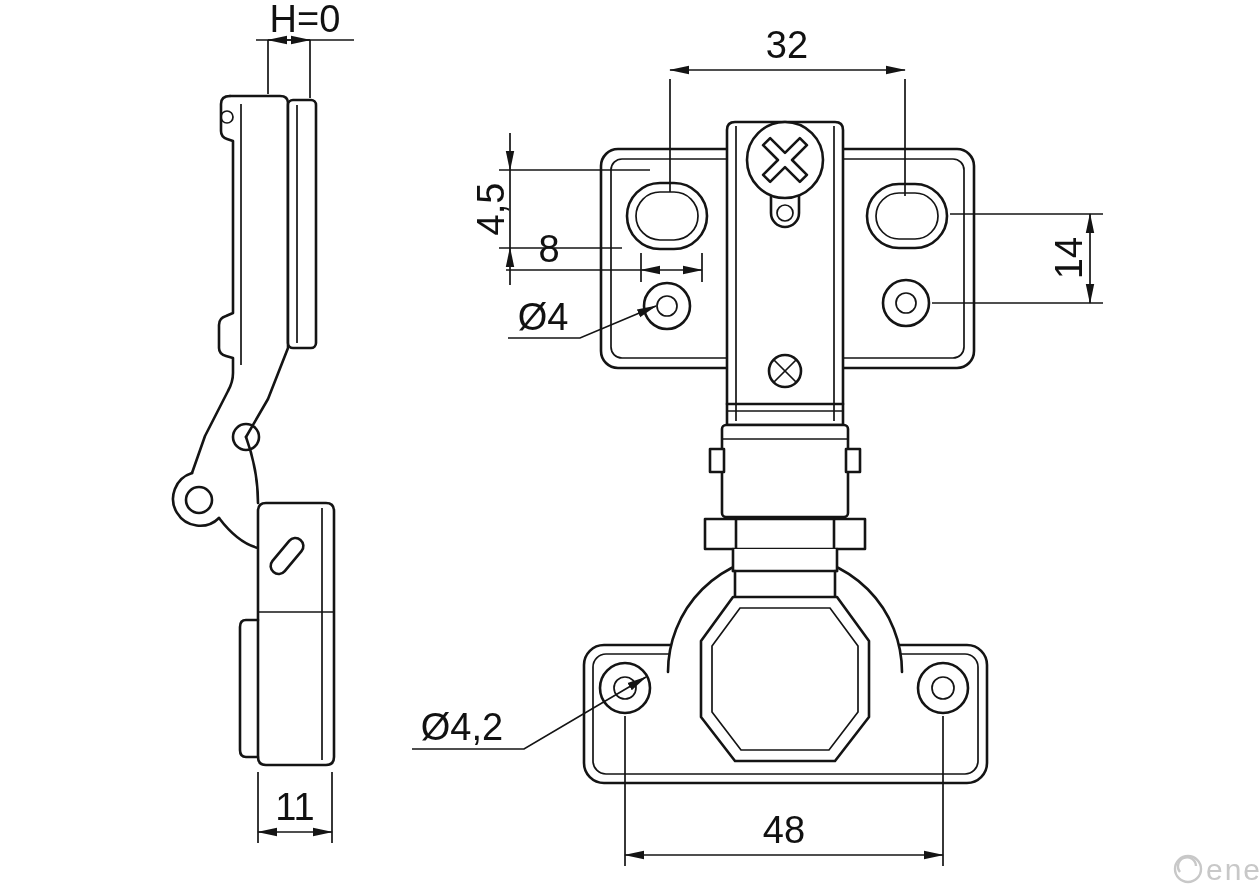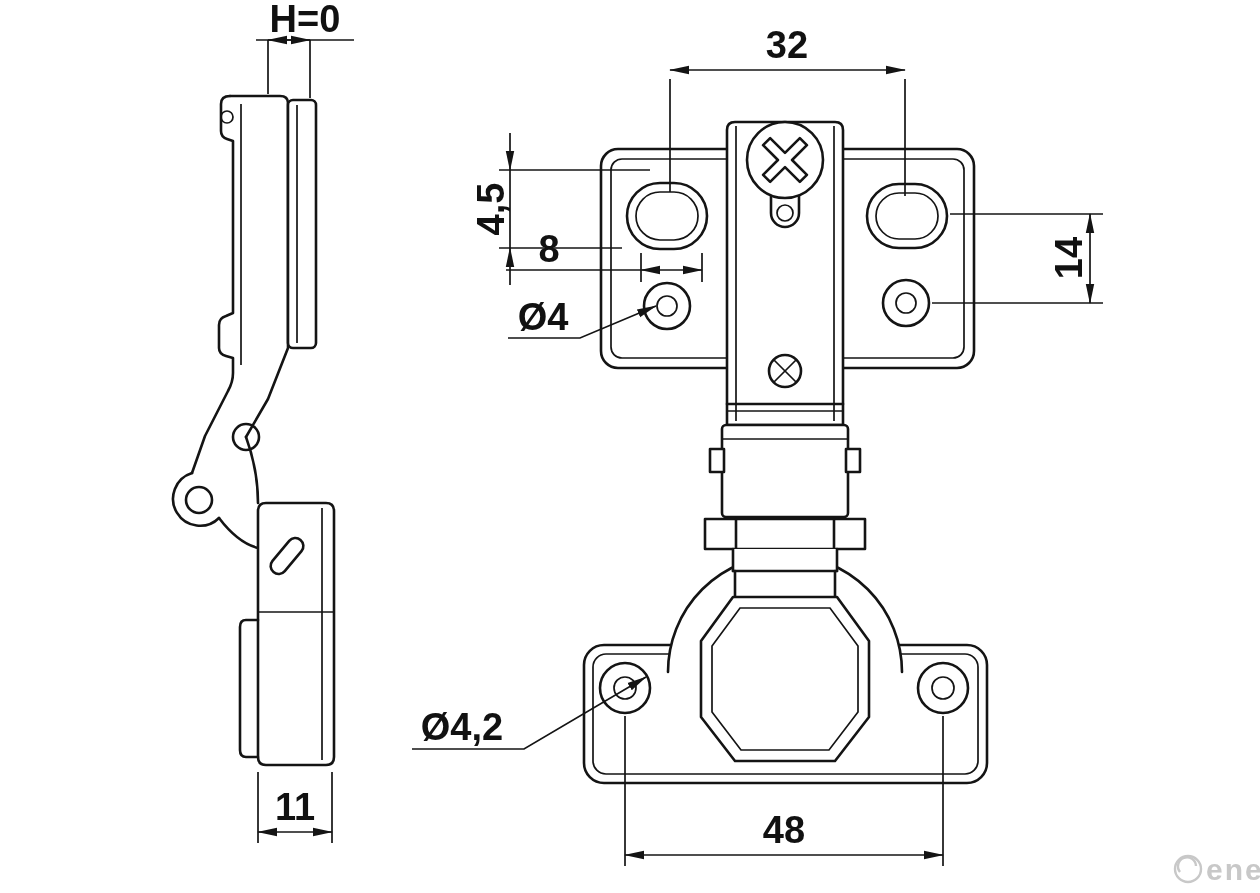--- a/index.html
+++ b/index.html
@@ -1,17 +1,17 @@
 <!DOCTYPE html>
 <html><head>
 <meta charset="utf-8">
 <style>
   html,body{margin:0;padding:0;background:#ffffff;}
   .canvas{position:relative;width:1260px;height:893px;background:#ffffff;overflow:hidden;
-          font-family:"Liberation Sans",sans-serif;font-weight:bold;}
+          font-family:"Liberation Sans",sans-serif;}
   svg{display:block;}
   .part {fill:none;stroke:#141414;stroke-width:2.6;stroke-linejoin:round;stroke-linecap:round;}
   .partf{fill:#ffffff;stroke:#141414;stroke-width:2.6;stroke-linejoin:round;}
   .fillw{fill:#ffffff;stroke:none;}
   .thin {fill:none;stroke:#141414;stroke-width:1.7;}
   .dim  {fill:none;stroke:#141414;stroke-width:1.7;}
   text.dimlbl{font-family:"Liberation Sans",sans-serif;font-size:38px;fill:#111111;}
   text.wmlbl {font-family:"Liberation Sans",sans-serif;font-size:30px;fill:#c8c8c8;letter-spacing:2px;}
   .wm{fill:none;stroke:#c8c8c8;stroke-width:2.4;}
 </style>

